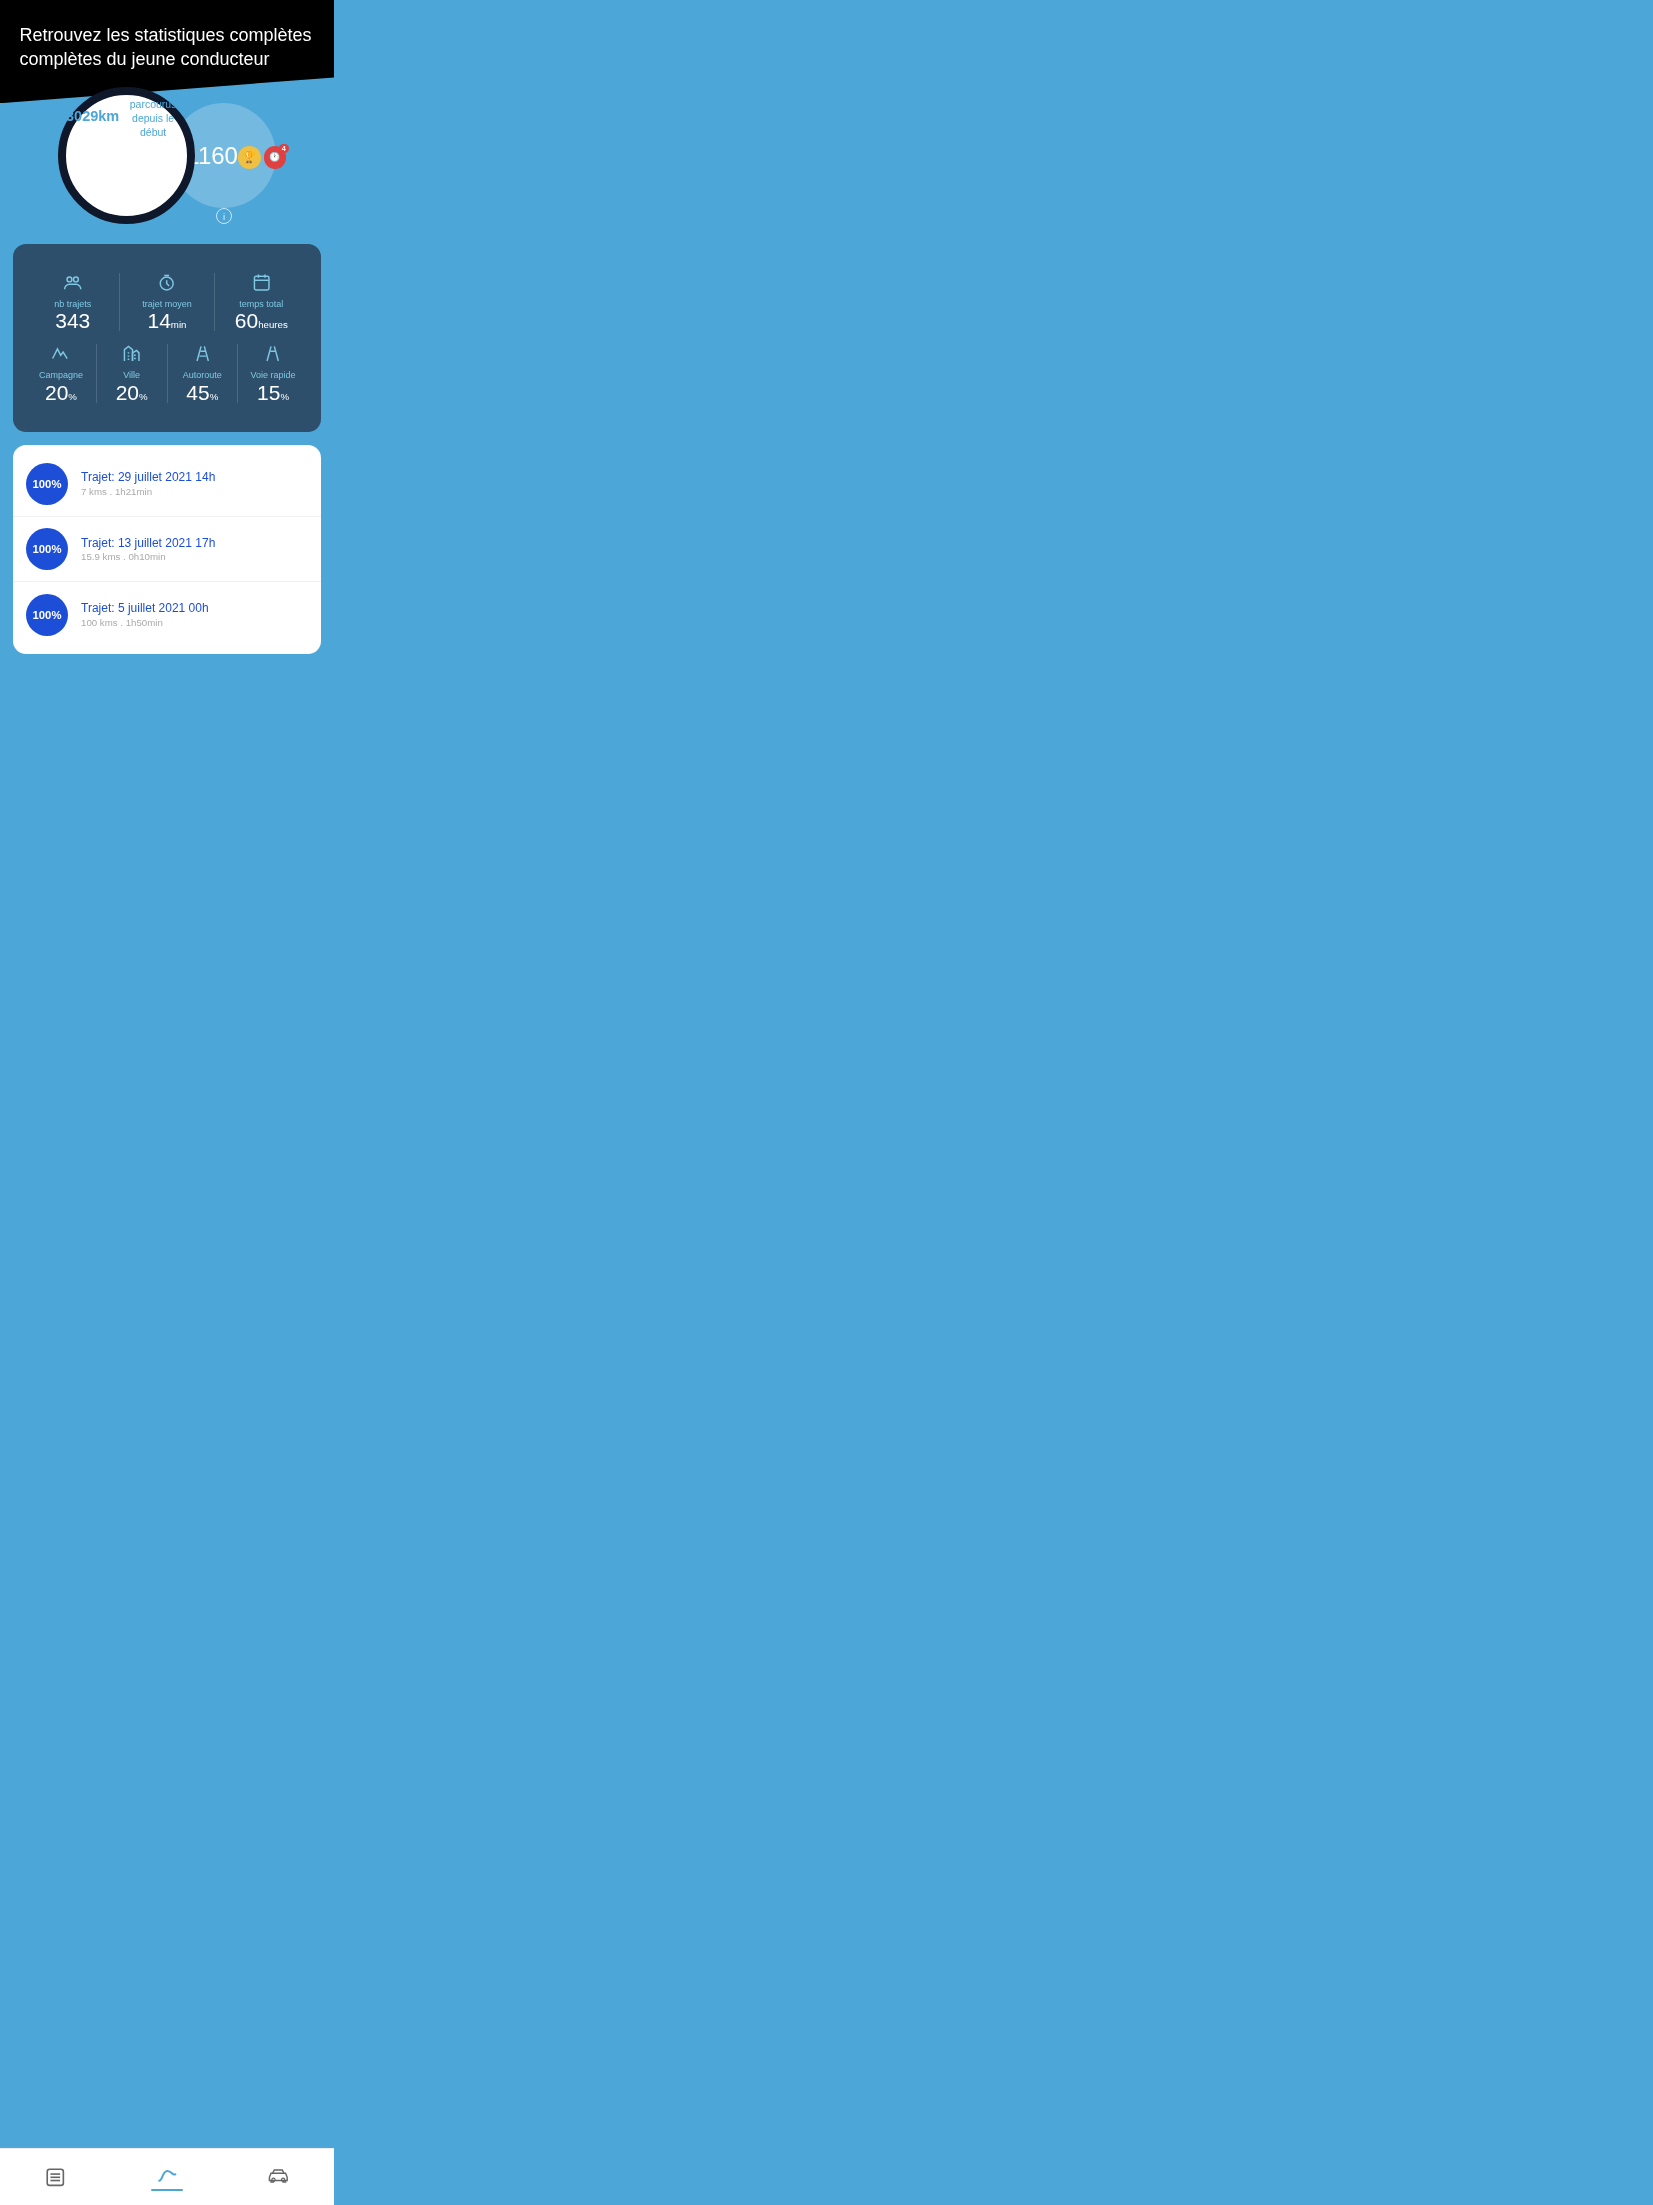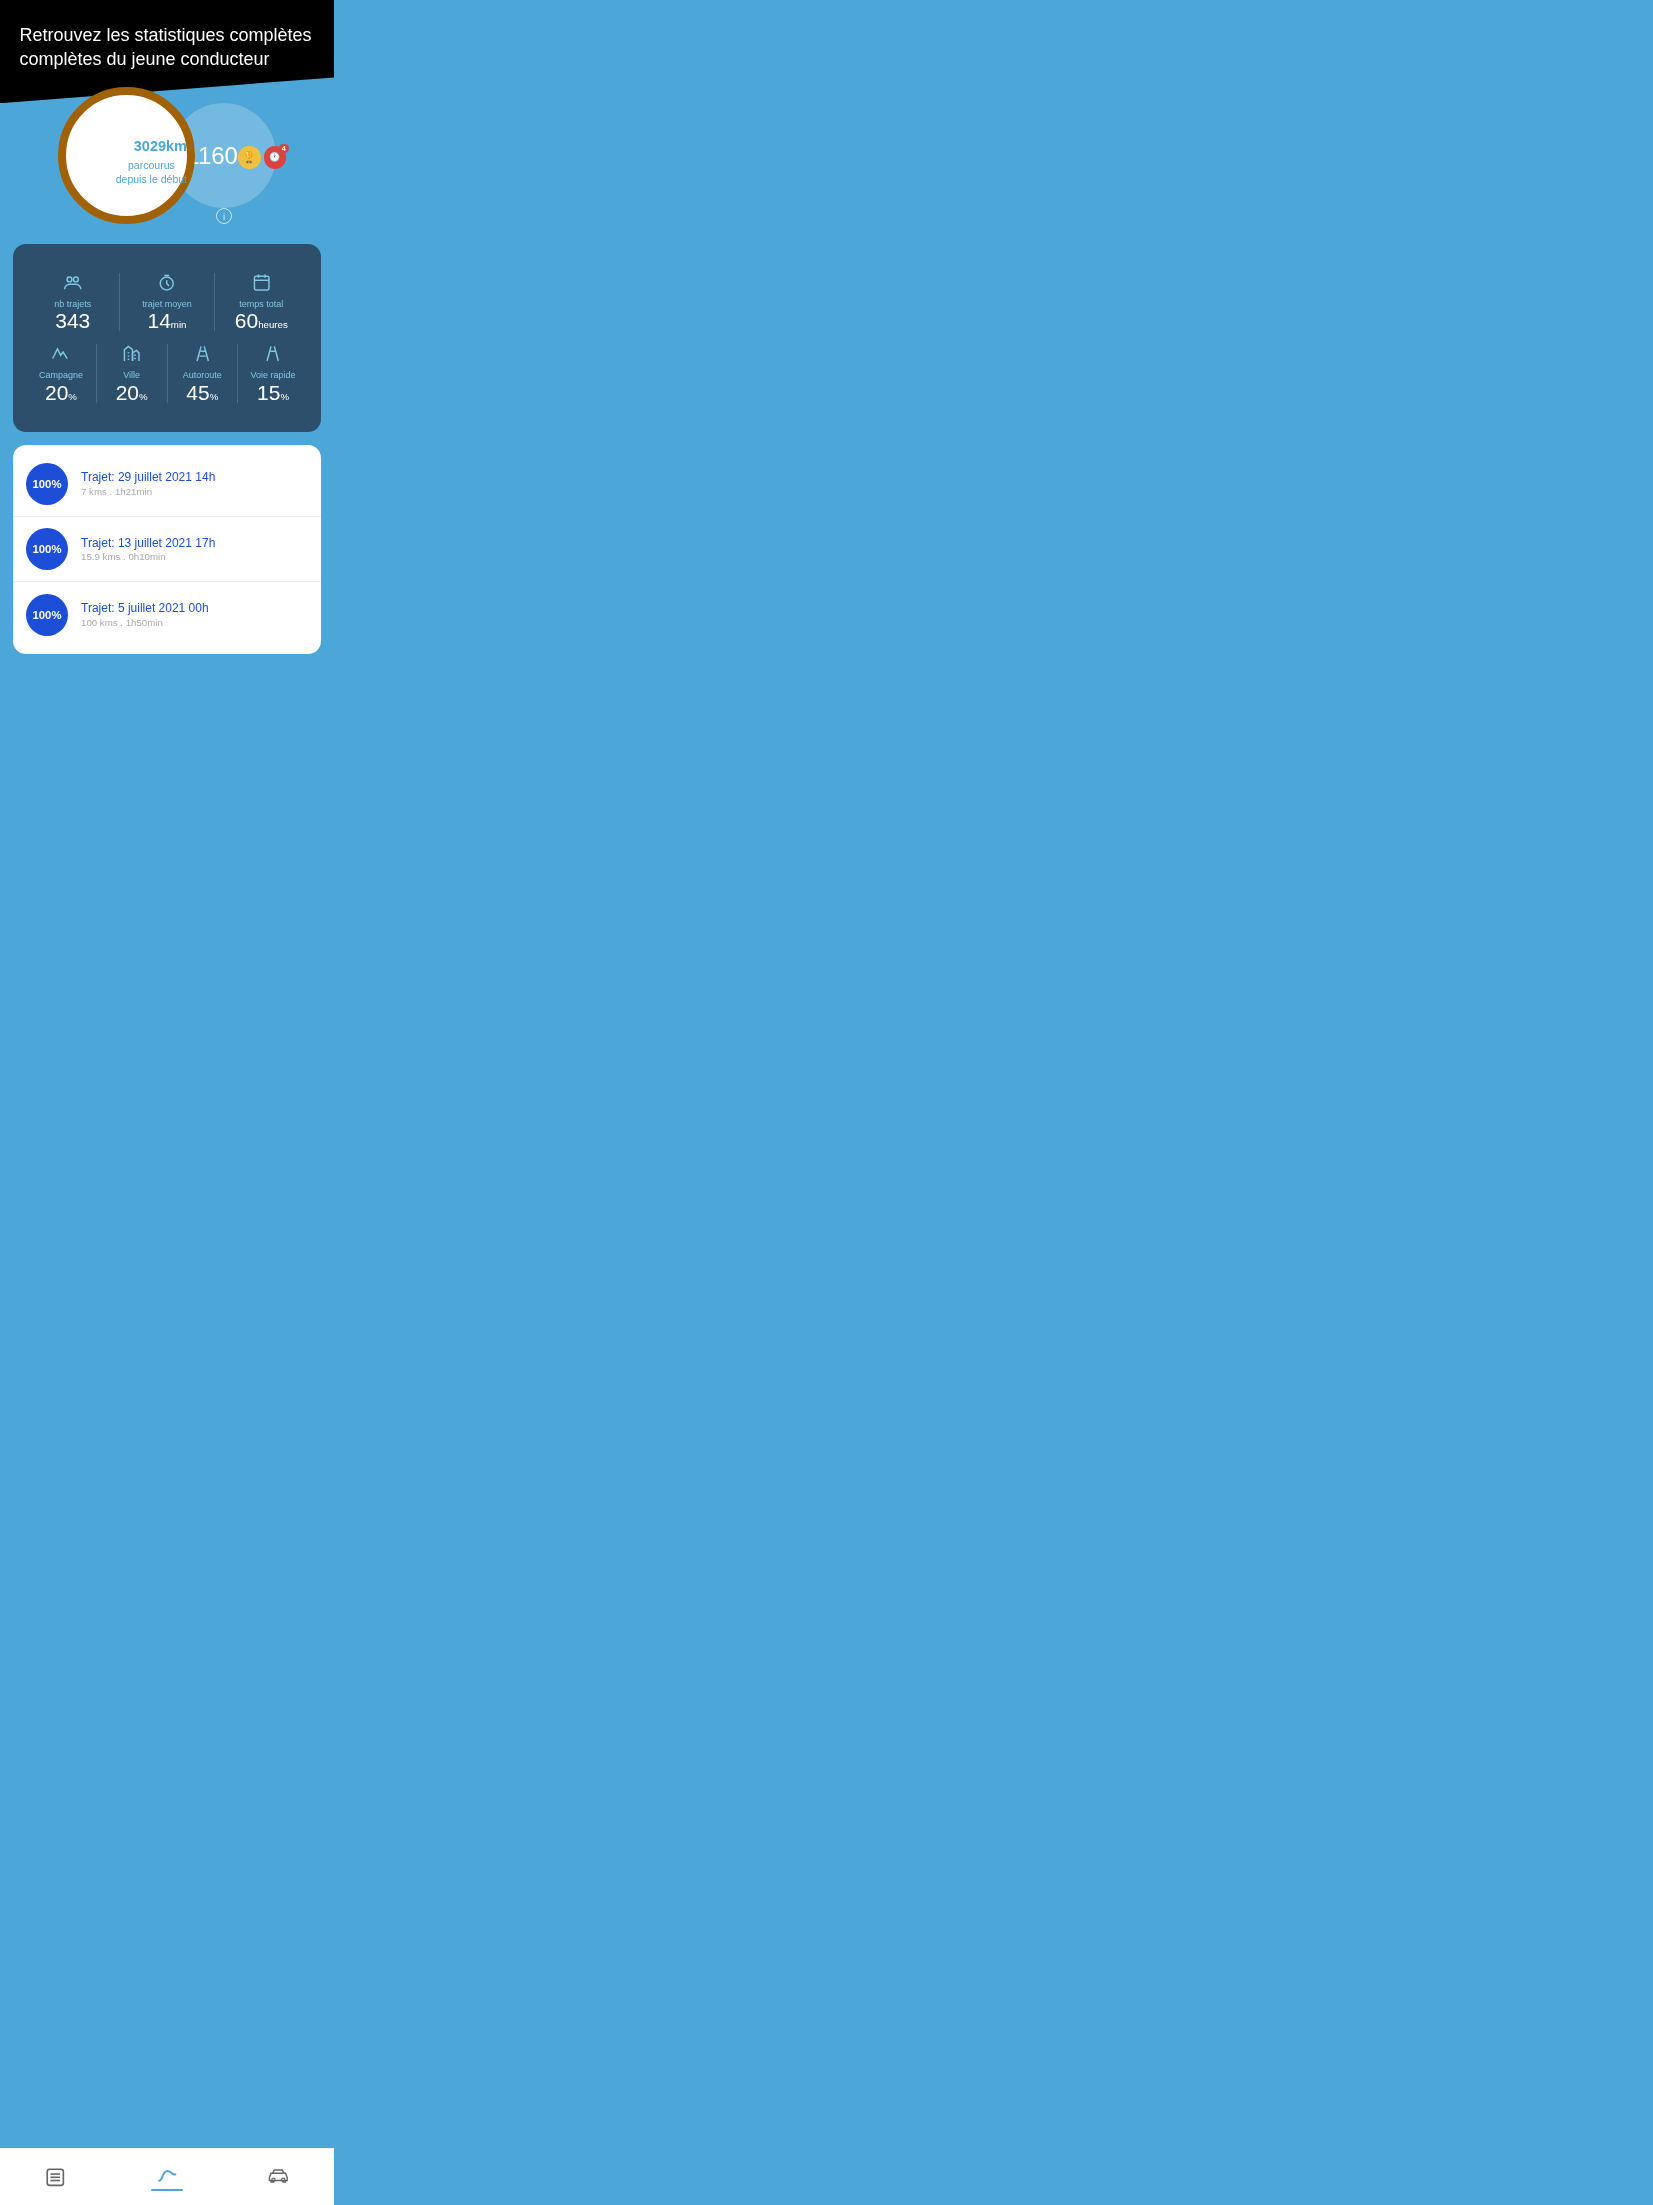--- a/index.html
+++ b/index.html
@@ -46,24 +46,24 @@
       margin-bottom: 19.4px;
       position: relative;
       width: 100%;
     }
 
     .km-circle {
       width: 137px;
       height: 137px;
       border-radius: 50%;
       background: white;
-      border: 8px solid #a16207;
-      display: flex;
-      flex-direction: column;
-      align-items: flex-end;
+      border: 8px solid #0f172a;
+      display: flex;
+      flex-direction: row;
+      align-items: flex-start;
       justify-content: center;
       z-index: 2;
       position: relative;
     }
     .km-value {
       color: #4da6d8;
       font-size: 31px;
       font-weight: 700;
       line-height: 1;
     }

